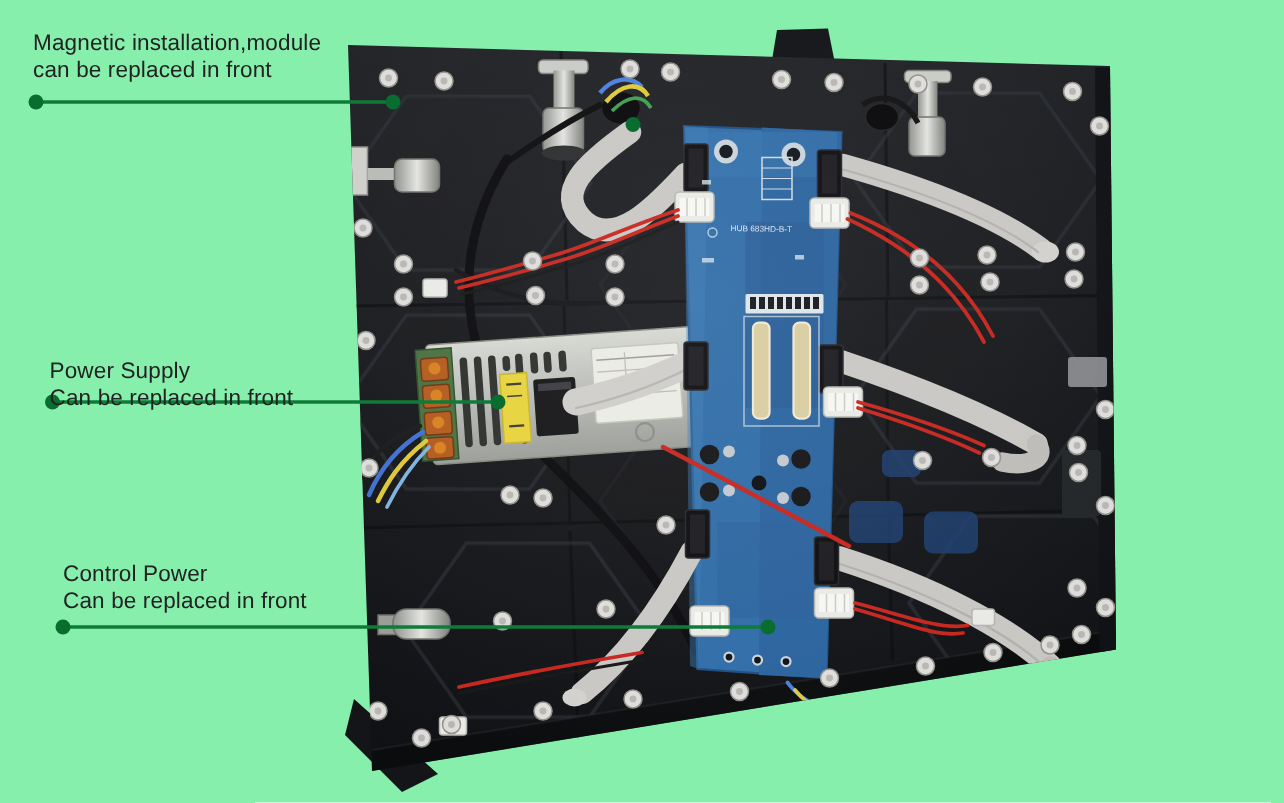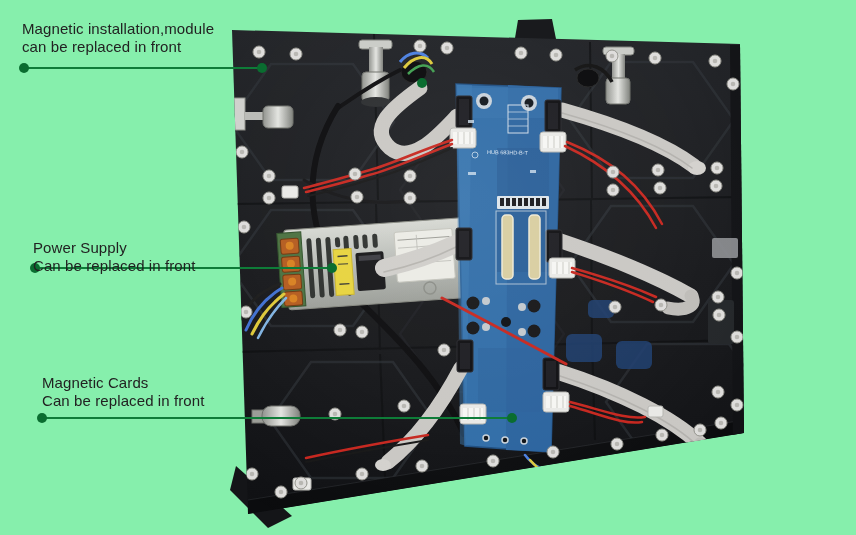--- a/index.html
+++ b/index.html
@@ -358,17 +358,17 @@
 
 <div class="callout-label" style="left:22px;top:20px;">
   <div>Magnetic installation,module</div>
   <div>can be replaced in front</div>
 </div>
 <div class="callout-label" style="left:33px;top:239px;">
   <div>Power Supply</div>
   <div>Can be replaced in front</div>
 </div>
 <div class="callout-label" style="left:42px;top:374px;">
-  <div>Magnetic Cards</div>
+  <div>Control Power</div>
   <div>Can be replaced in front</div>
 </div>
 
 </div>
 
 </body></html>

